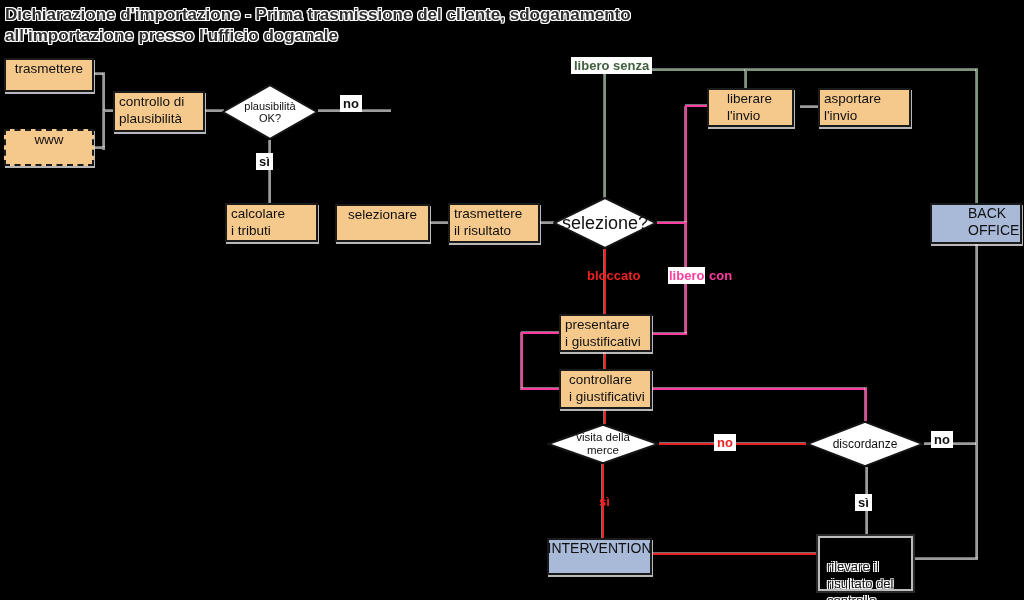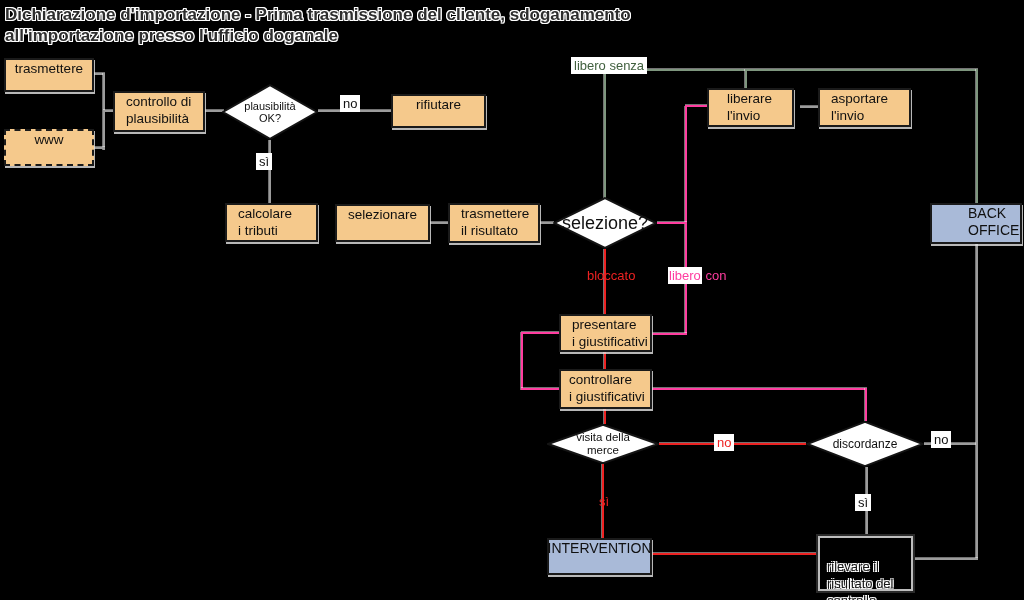--- a/index.html
+++ b/index.html
@@ -22,36 +22,36 @@
   .c-red{background:var(--line-red);}
   .c-pink{background:var(--line-pink);}
 
   
   .box{position:absolute;z-index:2;border:2px solid #1a1a1a;box-sizing:border-box;
        font-size:13.5px;line-height:17px;color:#101010;display:flex;align-items:flex-start;
        box-shadow:1px 2px 0 rgba(230,230,230,.8);white-space:pre-line;}
   .orange{background:var(--orange);}
   .blue{background:var(--blue);}
   .ctr{justify-content:center;text-align:center;}
-  .lft{padding-left:11px;text-align:left;}
+  .lft{padding-left:4px;text-align:left;}
   .dashed{border-style:dashed;}
 
   .darkbox{position:absolute;z-index:2;background:transparent;border:2px solid #bdbdbd;
            outline:2px solid #2a2a2a;box-sizing:border-box;font-size:13px;line-height:17px;
            padding:3px 0 0 7px;white-space:pre-line;color:#161616;
            text-shadow:-1px -1px 0 #fff,1px -1px 0 #fff,-1px 1px 0 #fff,1px 1px 0 #fff;}
 
   .diamond{position:absolute;z-index:2;}
   .diamond svg{position:absolute;left:0;top:0;width:100%;height:100%;}
   .diamond polygon{fill:#fff;stroke:#141414;stroke-width:2;vector-effect:non-scaling-stroke;}
   .dlabel{position:absolute;inset:0;display:flex;align-items:center;justify-content:center;
           text-align:center;color:#101010;white-space:pre-line;z-index:2;}
 
   
-  .elabel{position:absolute;z-index:3;font-size:13px;line-height:15px;padding:1px 3px;}
+  .elabel{position:absolute;z-index:3;font-size:13px;line-height:15px;padding:1px 3px;font-weight:bold;}
   .wbg{background:#fff;}
   .black-t{color:#111;}
   .red-t{color:var(--line-red);}
   .pink-t{color:var(--line-pink);}
   .green-t{color:var(--label-green);}
   .nb{background:transparent;}
 </style>
 </head>
 <body>
 
@@ -111,23 +111,20 @@
   </div>
 
   <div class="diamond" style="left:222px;top:84px;width:96px;height:56px;">
     <svg viewBox="0 0 100 50" preserveAspectRatio="none">
       <polygon points="50,1 99,25 50,49 1,25"></polygon>
     </svg>
     <div class="dlabel" style="font-size:11px;line-height:12px;">plausibilità
 OK?</div>
   </div>
 
-  <div class="box orange ctr" style="left:391px;top:94px;width:95px;height:34px;">
-    <span>rifiutare</span>
-  </div>
 
   <div class="box orange ctr" style="left:335px;top:204px;width:95px;height:38px;">
     <span>selezionare</span>
   </div>
 
   <div class="box orange lft" style="left:225px;top:203px;width:93px;height:39px;">
     <span>calcolare
 i tributi</span>
   </div>
 

